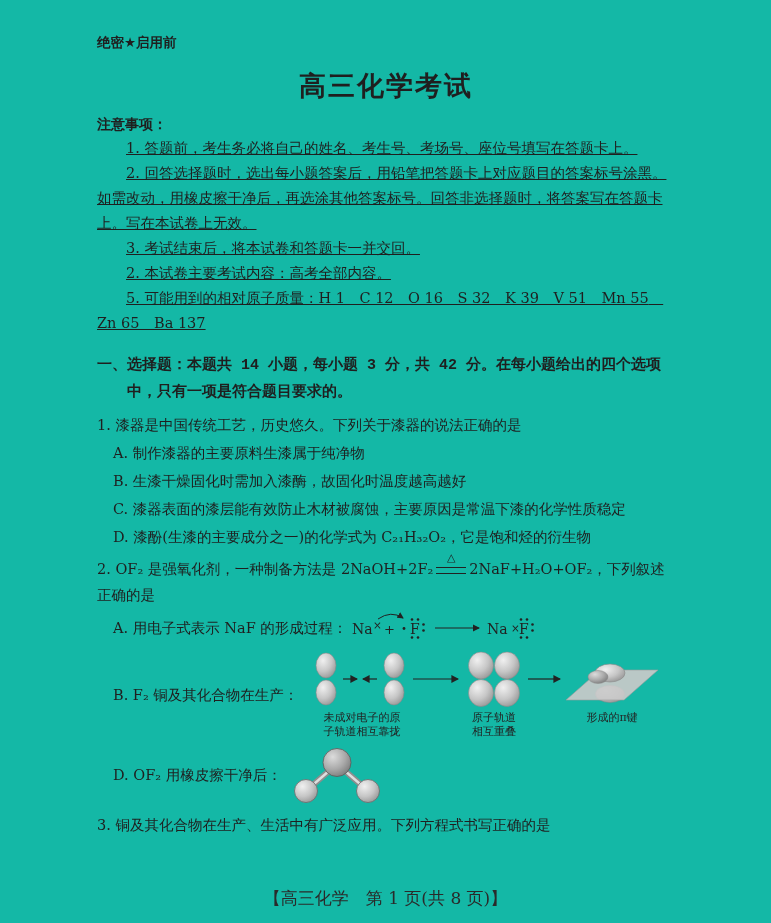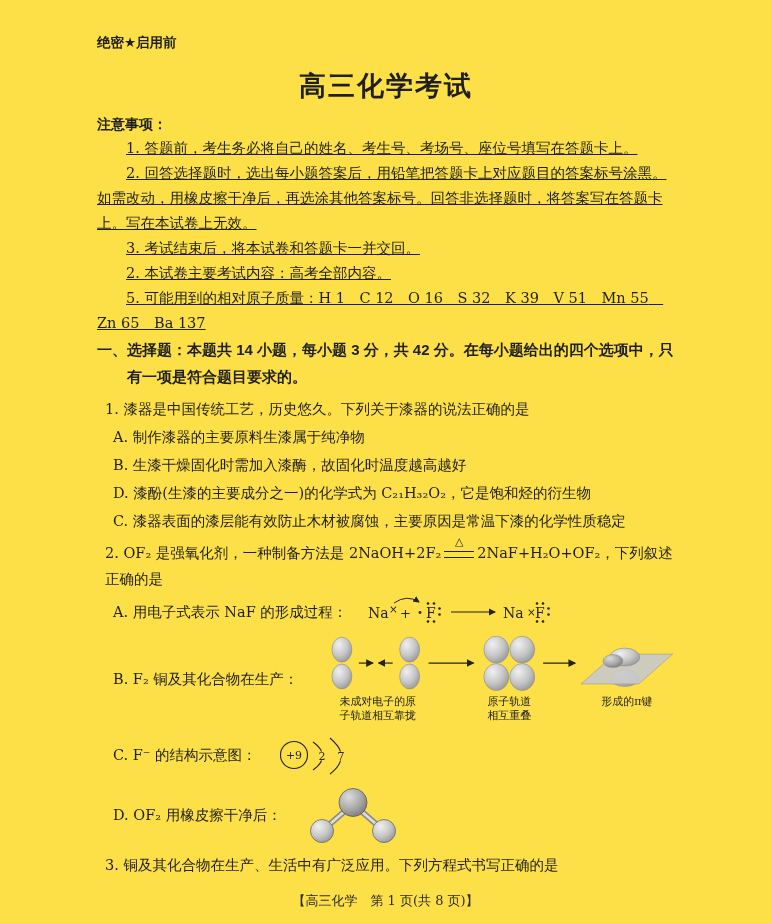--- a/index.html
+++ b/index.html
@@ -1,20 +1,20 @@
 <!DOCTYPE html>
 <html><head>
 <meta charset="utf-8">
 <style>
   * { box-sizing: border-box; }
   html,body { margin:0; padding:0; background:#ffffff; }
   .page {
     position: relative;
     width: 771px; height: 923px;
-    background: #fde047;
+    background: #14b8a6;
     overflow: hidden;
     color: #1f1f1f;
     font-family: "DejaVu Serif", "Liberation Serif", serif;
     padding: 34px 96px 0 97px;
   }
   .classification {
     font-family: "DejaVu Sans", "Liberation Sans", sans-serif;
     font-weight: 700; font-size: 13.5px;
   }
   .title {
@@ -22,43 +22,44 @@
     font-size: 27px; font-weight: 700; letter-spacing: 2px;
   }
   .subtitle { margin-top: 22px; text-align: center; font-size: 14.5px; }
   .notice-h {
     margin-top: 8px;
     font-family: "DejaVu Sans", "Liberation Sans", sans-serif;
     font-weight: 700; font-size: 14px; line-height: 24px;
   }
   .para { margin: 0; font-size: 14.5px; line-height: 25px; text-indent: 2em; text-decoration: underline; }
   .section-h {
-    font-family: Liberation Sans, sans-serif;
+    margin-top: 16px;
+    font-family: Liberation Mono, monospace;
     font-weight: 700; font-size: 15px; line-height: 27px;
     padding-left: 2em; text-indent: -2em;
   }
-  .stem { margin: 6px 0 1px 8px; font-size: 14.5px; line-height: 26px; }
+  .stem { margin: 6px 0 1px 0; font-size: 14.5px; line-height: 26px; }
   .option { margin: 2px 0 2px 16px; font-size: 14.5px; line-height: 26px; }
-  .optflex { display: flex; align-items: center; gap: 20px; }
+  .optflex { display: flex; align-items: center; gap: 4px; }
   .optflex .olabel { white-space: nowrap; }
   
   .dequals {
     display: inline-block; position: relative;
     width: 30px; height: 7px; margin: 0 3px;
     border-top: 1.4px solid #222; border-bottom: 1.4px solid #222;
     vertical-align: middle;
   }
   .dequals .cond {
     position: absolute; top: -16px; left: 50%; transform: translateX(-50%);
     font-size: 11px; line-height: 12px;
   }
   svg { vertical-align: middle; }
   .footer {
     position: absolute; bottom: 13px; left: 0; right: 0;
-    text-align: center; font-size: 13px; color: #2a2a2a;
+    text-align: center; font-size: 17px; color: #2a2a2a;
   }
 </style>
 </head>
 <body>
 
 <div class="page">
 
   <svg width="0" height="0" style="position:absolute" aria-hidden="true">
     <defs>
       <radialGradient id="gball" cx="35%" cy="30%" r="80%">
@@ -87,22 +88,22 @@
   <p class="para">2. 回答选择题时，选出每小题答案后，用铅笔把答题卡上对应题目的答案标号涂黑。如需改动，用橡皮擦干净后，再选涂其他答案标号。回答非选择题时，将答案写在答题卡上。写在本试卷上无效。</p>
   <p class="para">3. 考试结束后，将本试卷和答题卡一并交回。</p>
   <p class="para">2. 本试卷主要考试内容：高考全部内容。</p>
   <p class="para">5. 可能用到的相对原子质量：H 1　C 12　O 16　S 32　K 39　V 51　Mn 55　Zn 65　Ba 137</p>
 
   <div class="section-h">一、选择题：本题共 14 小题，每小题 3 分，共 42 分。在每小题给出的四个选项中，只有一项是符合题目要求的。</div>
 
   <p class="stem">1. 漆器是中国传统工艺，历史悠久。下列关于漆器的说法正确的是</p>
   <p class="option">A. 制作漆器的主要原料生漆属于纯净物</p>
   <p class="option">B. 生漆干燥固化时需加入漆酶，故固化时温度越高越好</p>
+  <p class="option">C. 漆器表面的漆层能有效防止木材被腐蚀，主要原因是常温下漆的化学性质稳定</p>
   <p class="option">D. 漆酚(生漆的主要成分之一)的化学式为 C₂₁H₃₂O₂，它是饱和烃的衍生物</p>
-  <p class="option">C. 漆器表面的漆层能有效防止木材被腐蚀，主要原因是常温下漆的化学性质稳定</p>
 
   <p class="stem"><span>2. OF₂ 是强氧化剂，一种制备方法是 2NaOH+2F₂</span><span class="dequals"><span class="cond">△</span></span><span>2NaF+H₂O+OF₂，下列叙述正确的是</span></p>
 
   <div class="option optflex">
     <span class="olabel">A. 用电子式表示 NaF 的形成过程：</span>
     <svg width="210" height="36" viewBox="0 0 210 36">
       <text x="1" y="24" font-size="14" fill="#222">Na</text>
       <text x="22" y="19" font-size="10.5" fill="#222">×</text>
       <path d="M 27 9 Q 40 0 52 8" fill="none" stroke="#222" stroke-width="1" marker-end="url(#ah)"></path>
       <text x="33" y="24" font-size="13" fill="#222">+</text>
@@ -161,33 +162,20 @@
       <g font-size="11" fill="#222" text-anchor="middle">
         <text x="60" y="73">未成对电子的原</text>
         <text x="60" y="87">子轨道相互靠拢</text>
         <text x="192" y="73">原子轨道</text>
         <text x="192" y="87">相互重叠</text>
         <text x="310" y="73">形成的π键</text>
       </g>
     </svg>
   </div>
 
-  <div class="option optflex">
-    <span class="olabel">C. F⁻ 的结构示意图：</span>
-    <svg width="88" height="54" viewBox="0 0 88 54">
-      <circle cx="17" cy="27" r="13.5" fill="none" stroke="#222" stroke-width="1.1"></circle>
-      <text x="17" y="31" font-size="11" fill="#222" text-anchor="middle">+9</text>
-      <path d="M 36 14 Q 43 19 44.5 23.5" fill="none" stroke="#222" stroke-width="1.1"></path>
-      <path d="M 44.5 32.5 Q 43 37 36 42" fill="none" stroke="#222" stroke-width="1.1"></path>
-      <text x="45" y="31.5" font-size="11" fill="#222" text-anchor="middle">2</text>
-      <path d="M 53 10 Q 62 18 63.5 23.5" fill="none" stroke="#222" stroke-width="1.1"></path>
-      <path d="M 63.5 32.5 Q 62 39 53 46" fill="none" stroke="#222" stroke-width="1.1"></path>
-      <text x="64" y="31.5" font-size="11" fill="#222" text-anchor="middle">7</text>
-    </svg>
-  </div>
 
   <div class="option optflex">
     <span class="olabel">D. OF₂ 用橡皮擦干净后：</span>
     <svg width="102" height="62" viewBox="0 0 102 62">
       <g>
         <line x1="51" y1="20" x2="21" y2="46" stroke="#8d8d8d" stroke-width="6"></line>
         <line x1="51" y1="20" x2="21" y2="46" stroke="#dedede" stroke-width="2.4"></line>
         <line x1="51" y1="20" x2="81" y2="46" stroke="#8d8d8d" stroke-width="6"></line>
         <line x1="51" y1="20" x2="81" y2="46" stroke="#dedede" stroke-width="2.4"></line>
       </g>

